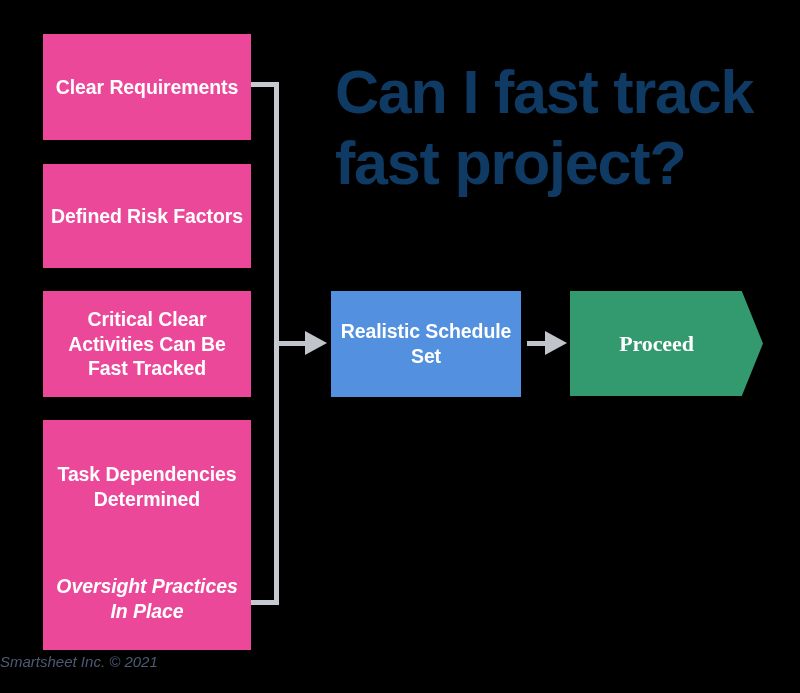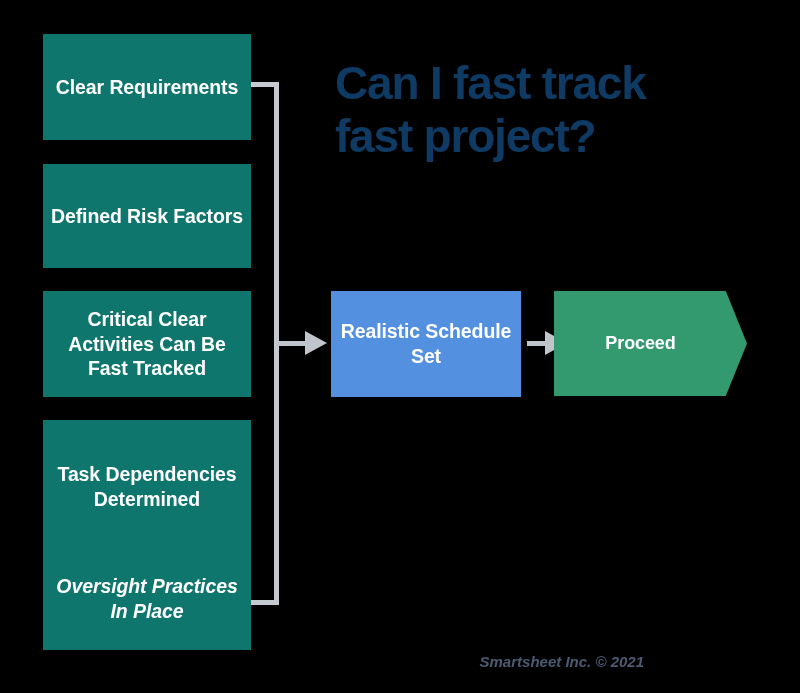--- a/index.html
+++ b/index.html
@@ -25,21 +25,21 @@
     text-align: center;
     box-sizing: border-box;
     color: #ffffff;
     font-weight: bold;
     line-height: 1.26;
     letter-spacing: -0.1px;
   }
   .criteria-box {
     left: 43px;
     width: 208px;
-    background: #0f766e;
+    background: #ec4899;
     font-size: 19.5px;
     padding: 4px 8px;
   }
   .c1 { top: 34px;  height: 106px; }
   .c2 { top: 164px; height: 104px; }
   .c3 { top: 291px; height: 106px; }
   .c4 { top: 420px; height: 133px; }
   .c5 { top: 548px; height: 102px; font-style: italic; }
 
   
@@ -48,39 +48,40 @@
     top: 291px;
     width: 190px;
     height: 106px;
     background: #5390DF;
     font-size: 19.5px;
     justify-content: flex-end;
   }
 
   
   .proceed-shape {
-    left: 554px;
+    left: 570px;
     top: 291px;
     width: 193px;
     height: 105px;
     background: #339A70;
     -webkit-clip-path: polygon(0 0, 89% 0, 100% 50%, 89% 100%, 0 100%);
     clip-path: polygon(0 0, 89% 0, 100% 50%, 89% 100%, 0 100%);
-    font-size: 18px;
+    font-size: 22px;
     padding-right: 20px;
+    font-family: Liberation Serif, serif;
   }
 
   
   .title {
     position: absolute;
     left: 335px;
     top: 57px;
     width: 430px;
     color: #0E3A63;
-    font-size: 46px;
+    font-size: 61px;
     font-weight: bold;
     line-height: 1.16;
     letter-spacing: -1.2px;
   }
   .title .line { display: block; }
 
   
   .conn-vline {
     position: absolute;
     left: 274px;
@@ -117,25 +118,25 @@
   .arrow-1-head  { left: 305px; top: 331px; }
   .arrow-2       { left: 527px; top: 341px; width: 24px; }
   .arrow-2-head  { left: 545px; top: 331px; }
 
   
   .footer {
     position: absolute;
     left: 0;
     top: 653px;
     width: 644px;
-    text-align: right;
+    text-align: left;
     color: #4C5A72;
     font-size: 15px;
     font-style: italic;
-    font-weight: bold;
+    font-weight: normal;
   }
 </style>
 </head>
 <body>
 
 <div id="canvas">
 
   <div class="node criteria-box c1">
     <div>
       <span class="line">Clear</span>

